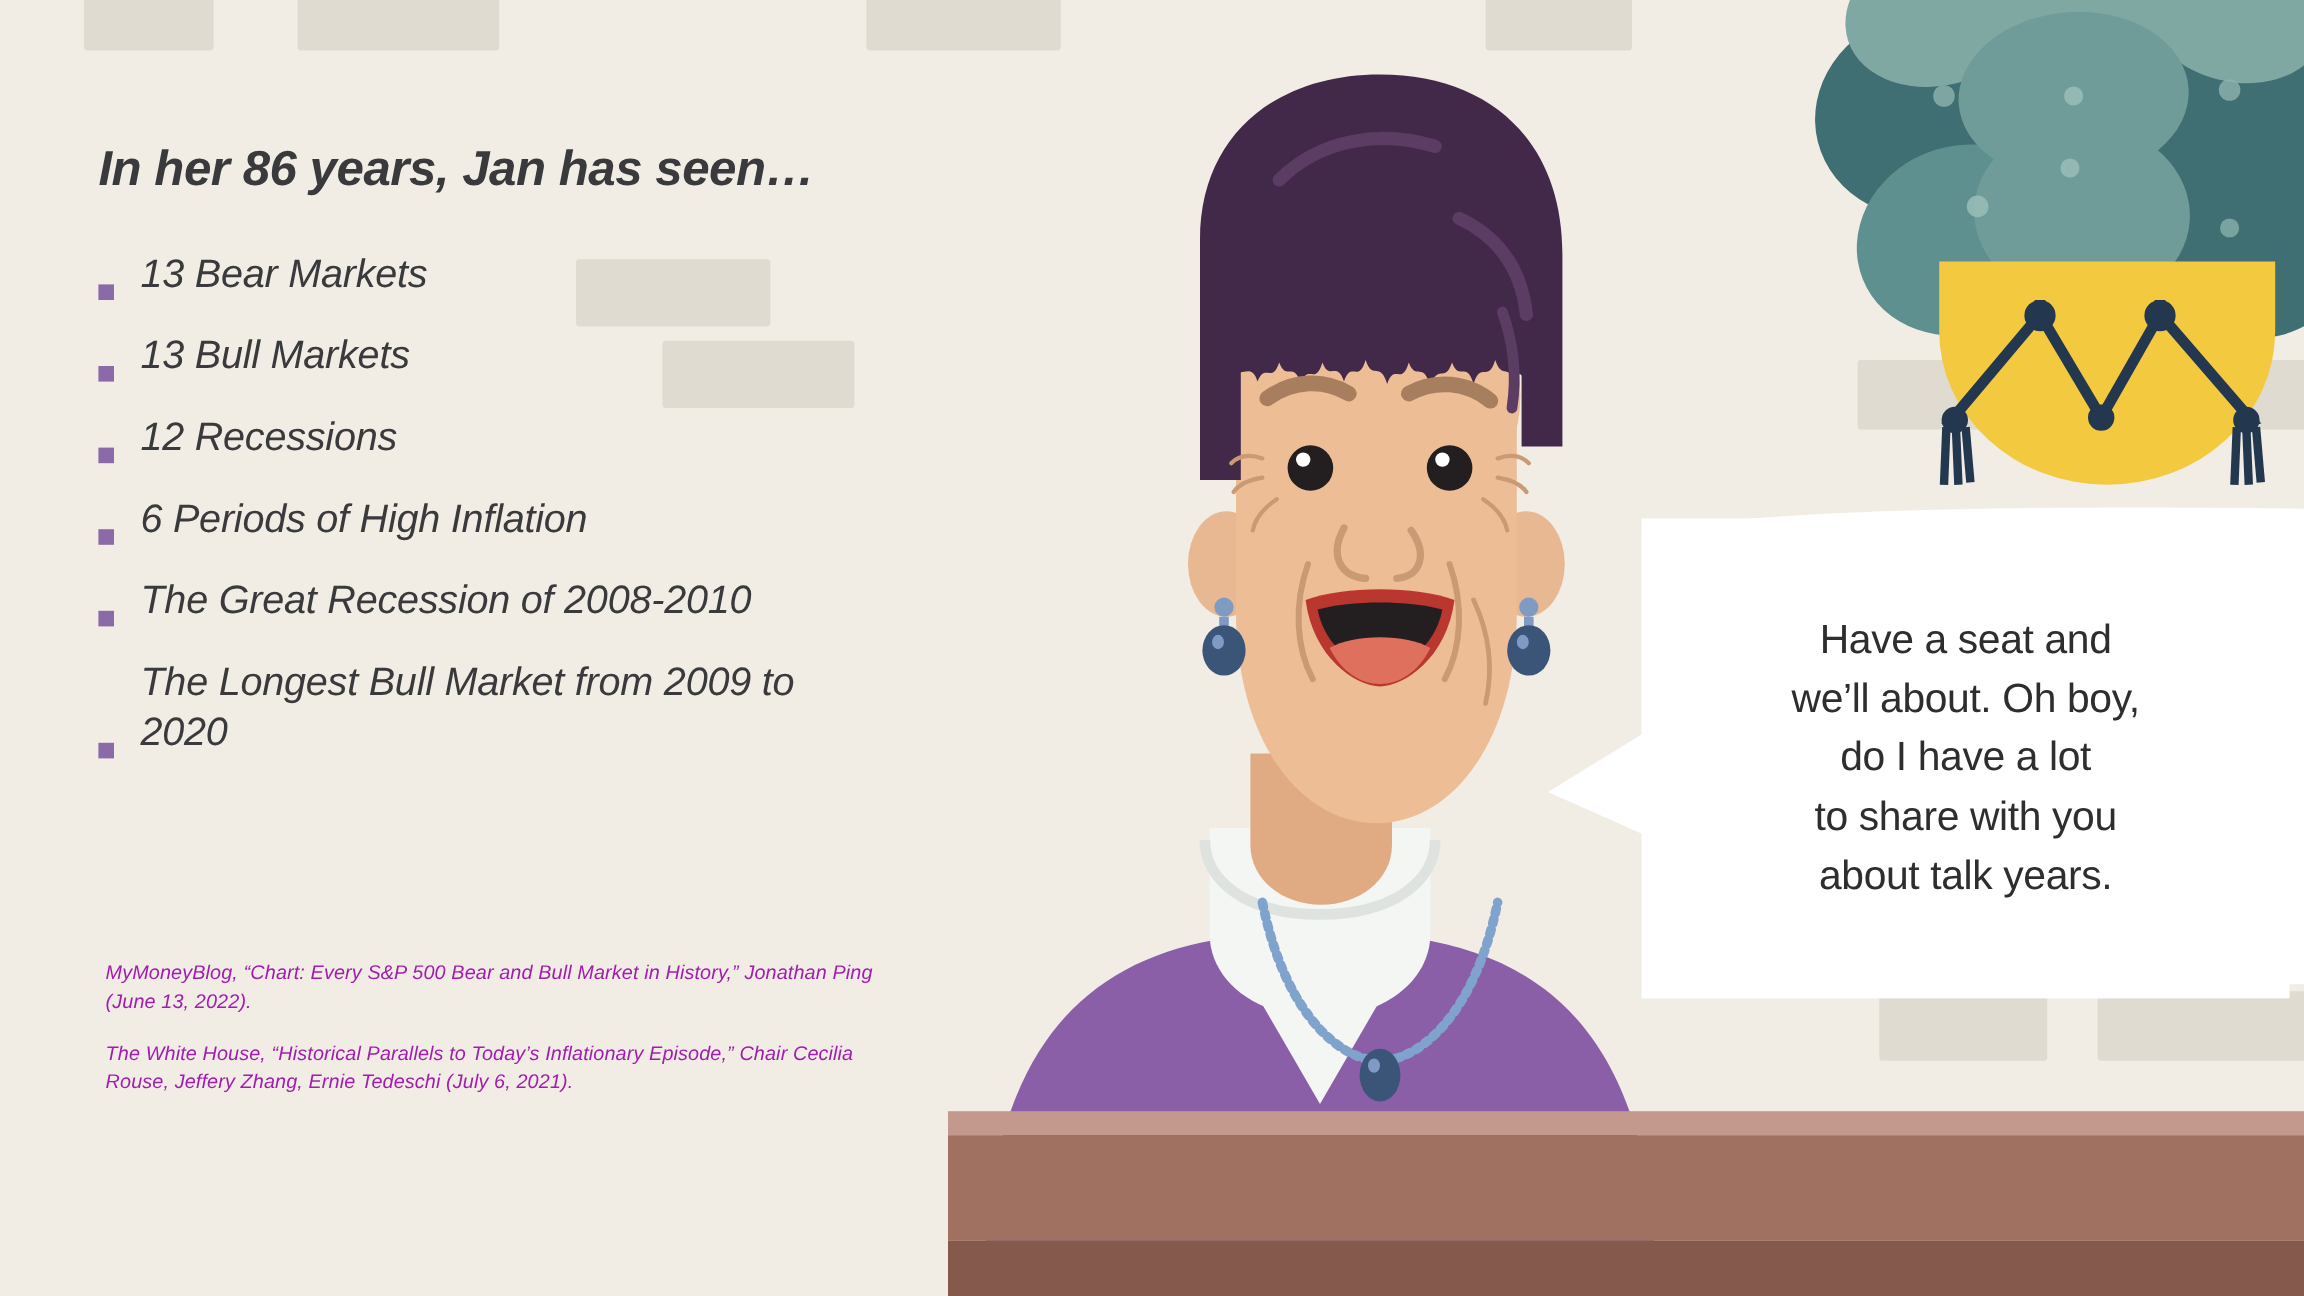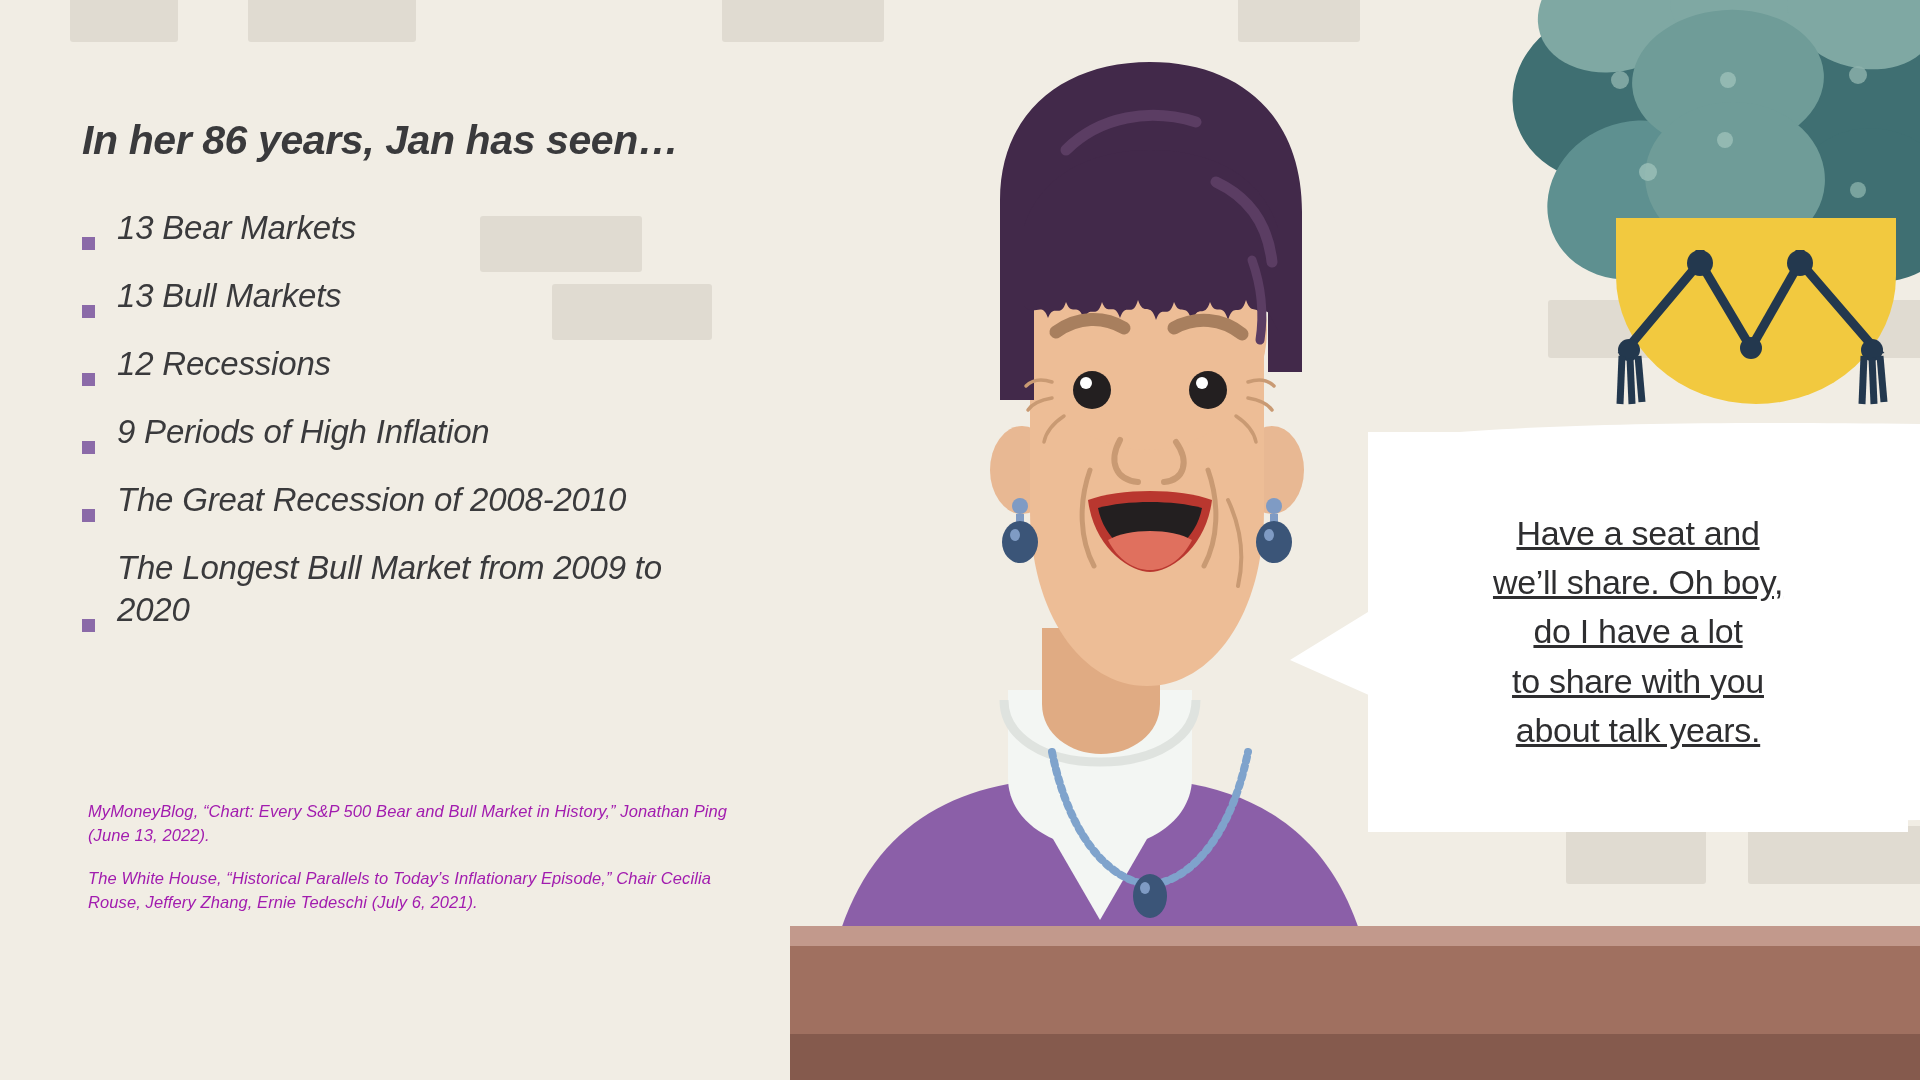--- a/index.html
+++ b/index.html
@@ -45,21 +45,21 @@
   .bubble {
     position:absolute; left:1368px; top:432px; width:540px; height:400px;
     background:#ffffff;
   }
   .bubble-inner {
     position:absolute; inset:0; display:flex; flex-direction:column;
     align-items:center; justify-content:center; padding:26px 30px;
   }
   .bubble-line {
     font-size:34px; color:#2e2e30; line-height:1.45; text-align:center;
-    letter-spacing:-0.3px; white-space:nowrap;text-decoration:underline;
+    letter-spacing:-0.3px; white-space:nowrap;
   }
 </style>
 </head>
 <body>
 
 <div id="stage">
 
   <div>
     <div class="brick" style="left:70px;  top:-10px; width:108px; height:52px;"></div>
     <div class="brick" style="left:248px; top:-10px; width:168px; height:52px;"></div>
@@ -237,41 +237,41 @@
       <li class="bullet-row">
         <span class="bullet-sq"></span>
         <span class="bullet-text">13 Bull Markets</span>
       </li>
       <li class="bullet-row">
         <span class="bullet-sq"></span>
         <span class="bullet-text">12 Recessions</span>
       </li>
       <li class="bullet-row">
         <span class="bullet-sq"></span>
-        <span class="bullet-text">9 Periods of High Inflation</span>
+        <span class="bullet-text">6 Periods of High Inflation</span>
       </li>
       <li class="bullet-row">
         <span class="bullet-sq"></span>
         <span class="bullet-text">The Great Recession of 2008-2010</span>
       </li>
       <li class="bullet-row">
         <span class="bullet-sq"></span>
         <span class="bullet-text">The Longest Bull Market from 2009 to 2020</span>
       </li>
     </ul>
   </div>
 
   <div class="cites">
     <p class="cite">MyMoneyBlog, “Chart: Every S&amp;P 500 Bear and Bull Market in History,” Jonathan Ping (June 13, 2022).</p>
     <p class="cite">The White House, “Historical Parallels to Today’s Inflationary Episode,” Chair Cecilia Rouse, Jeffery Zhang, Ernie Tedeschi (July 6, 2021).</p>
   </div>
 
   <div class="bubble">
     <div class="bubble-inner">
       <div class="bubble-line">Have a seat and</div>
-      <div class="bubble-line">we’ll share. Oh boy,</div>
+      <div class="bubble-line">we’ll about. Oh boy,</div>
       <div class="bubble-line">do I have a lot</div>
       <div class="bubble-line">to share with you</div>
       <div class="bubble-line">about talk years.</div>
     </div>
   </div>
 
 </div>
 
 </body></html>

